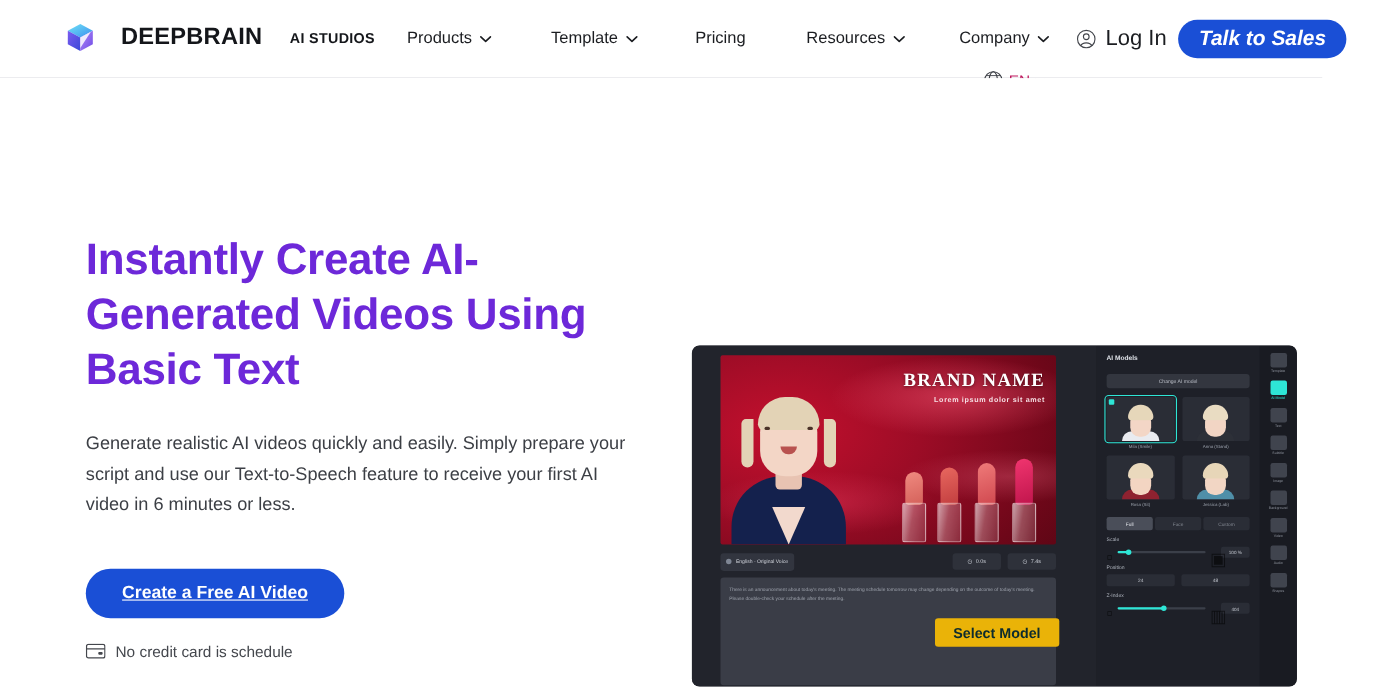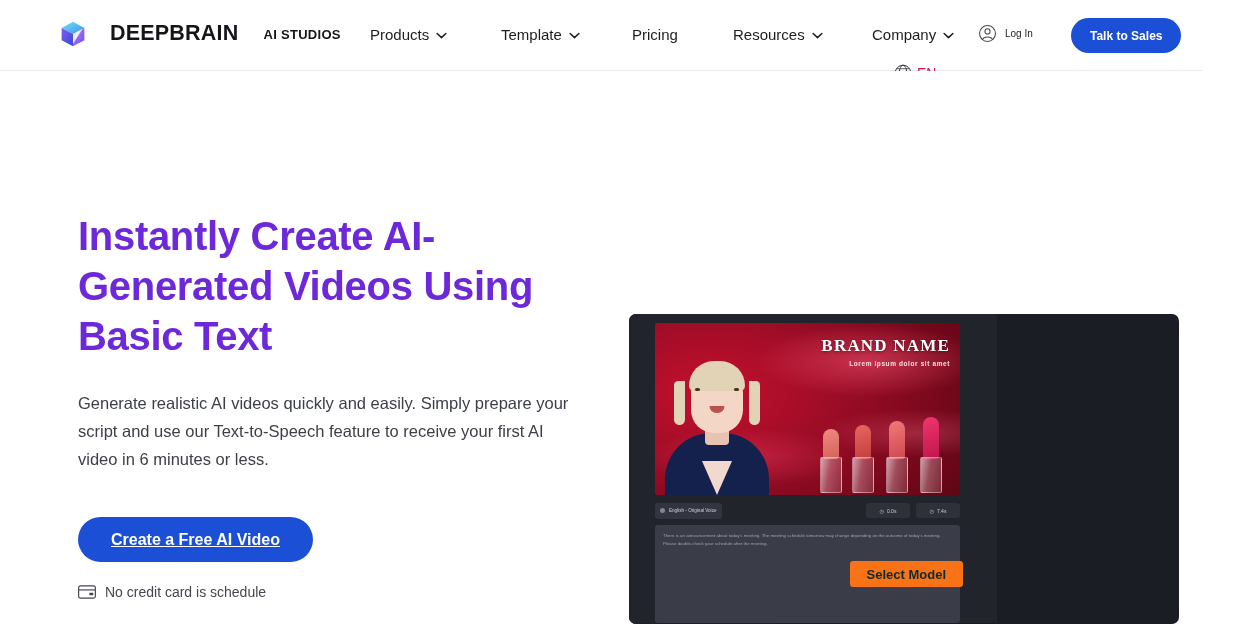--- a/index.html
+++ b/index.html
@@ -72,33 +72,34 @@
   .lang {
     position: absolute; left: 893px; top: 24px;
     display: flex; align-items: center; gap: 4px;
     font-size: 14px; color: #be185d; cursor: pointer; margin-top: 39px;
   }
   .globe { width: 20px; height: 20px; display:block; }
 
   .login {
     position: absolute; left: 978px; top: 24px;
     display: flex; align-items: center; gap: 8px;
-    font-size: 10px; color: #1b1d21; cursor: pointer;
+    font-size: 20px; color: #1b1d21; cursor: pointer;
   }
   .user-icon { width: 19px; height: 19px; display: block; }
 
   .cta-sales {
     position: absolute; left: 1071px; top: 18px;
     height: 35px; padding: 0 19px;
     background: #1a4fd6;
-    color: #ffffff; font-size: 12px; font-weight: 700;
+    color: #ffffff; font-size: 19px; font-weight: 700;
     border: none; border-radius: 18px;
     display: flex; align-items: center; justify-content: center;
     cursor: pointer; white-space: nowrap;
     font-family: "Liberation Sans", sans-serif;
+    font-style: italic;
   }
 
   
   .hero {
     position: relative;
     width: 1202px;
     height: 559px;
     background: #ffffff;
   }
   .hero-left {
@@ -132,21 +133,20 @@
   .card-icon { width: 18px; height: 14px; display: block; }
 
   
   .editor {
     position: absolute; left: 629px; top: 243px;
     width: 550px; height: 310px;
     background: #1b1d24;
     border-radius: 7px;
     overflow: hidden;
     display: flex;
-    flex-direction: column;
   }
   .ed-main {
     position: relative;
     width: 368px; height: 310px;
     background: #22242c;
     padding: 9px 9px 0 26px;
   }
   .stage {
     position: relative;
     width: 305px; height: 172px;
@@ -266,21 +266,21 @@
   }
   .script-box {
     width: 305px; height: 98px; margin-top: 4px;
     background: #3a3d47; border-radius: 3px;
     padding: 7px 8px;
     font-size: 4.4px; line-height: 8px; color: #9ea3ad;
   }
   .select-model {
     position: absolute; right: 34px; bottom: 36px;
     height: 26px; padding: 0 17px;
-    background: #f97316; color: #0c2b2e;
+    background: #eab308; color: #0c2b2e;
     font-size: 13px; font-weight: 700;
     border: none; border-radius: 3px;
     display: flex; align-items: center; justify-content: center;
     cursor: pointer;
     font-family: "Liberation Sans", sans-serif;
   }
 
   
   .ed-panel {
     width: 148px; height: 310px;

